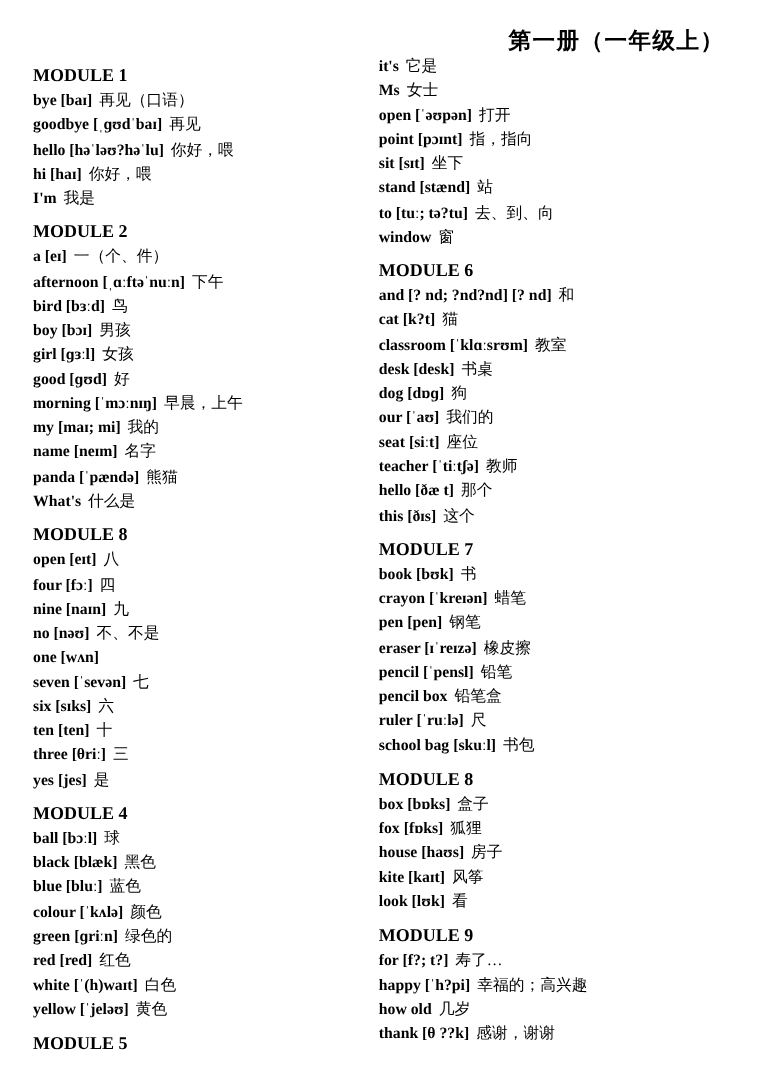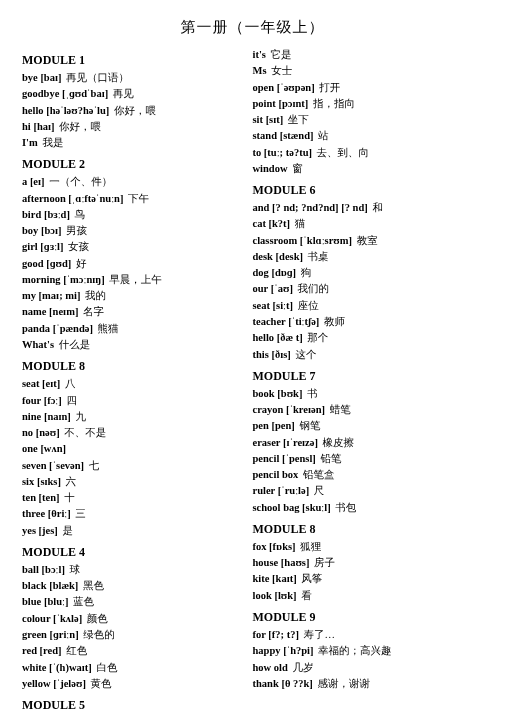--- a/index.html
+++ b/index.html
@@ -6,24 +6,24 @@
     body {
       width: 505px;
       min-height: 714px;
       background: #fff;
       font-family: "SimSun", "宋体", serif;
       font-size: 11px;
       color: #000;
       padding: 18px 22px 18px 22px;
     }
     .page-title {
-      text-align: center;
+      text-align: right;
       font-size: 15px;
-      font-weight: normal;
-      margin-bottom: 10px;
+      font-weight: bold;
+      margin-bottom: 0;
       letter-spacing: 1px;
     }
     .columns {
       display: flex;
       gap: 0;
     }
     .col {
       flex: 1;
       padding-right: 8px;
     }
@@ -135,21 +135,21 @@
         <span>&nbsp;</span>
         <span class="meaning">熊猫</span>
       </div>
       <div class="entry">
         <span class="word">What's</span>
         <span>&nbsp;</span>
         <span class="meaning">什么是</span>
       </div>
       <div class="module-header">MODULE 8</div>
       <div class="entry">
-        <span class="word">seat [eɪt]</span>
+        <span class="word">open [eɪt]</span>
         <span>&nbsp;</span>
         <span class="meaning">八</span>
       </div>
       <div class="entry">
         <span class="word">four [fɔː]</span>
         <span>&nbsp;</span>
         <span class="meaning">四</span>
       </div>
       <div class="entry">
         <span class="word">nine [naɪn]</span>
@@ -359,20 +359,25 @@
         <span class="word">ruler [ˈruːlə]</span>
         <span>&nbsp;</span>
         <span class="meaning">尺</span>
       </div>
       <div class="entry">
         <span class="word">school bag [skuːl]</span>
         <span>&nbsp;</span>
         <span class="meaning">书包</span>
       </div>
       <div class="module-header">MODULE 8</div>
+      <div class="entry">
+        <span class="word">box [bɒks]</span>
+        <span>&nbsp;</span>
+        <span class="meaning">盒子</span>
+      </div>
       <div class="entry">
         <span class="word">fox [fɒks]</span>
         <span>&nbsp;</span>
         <span class="meaning">狐狸</span>
       </div>
       <div class="entry">
         <span class="word">house [haʊs]</span>
         <span>&nbsp;</span>
         <span class="meaning">房子</span>
       </div>

